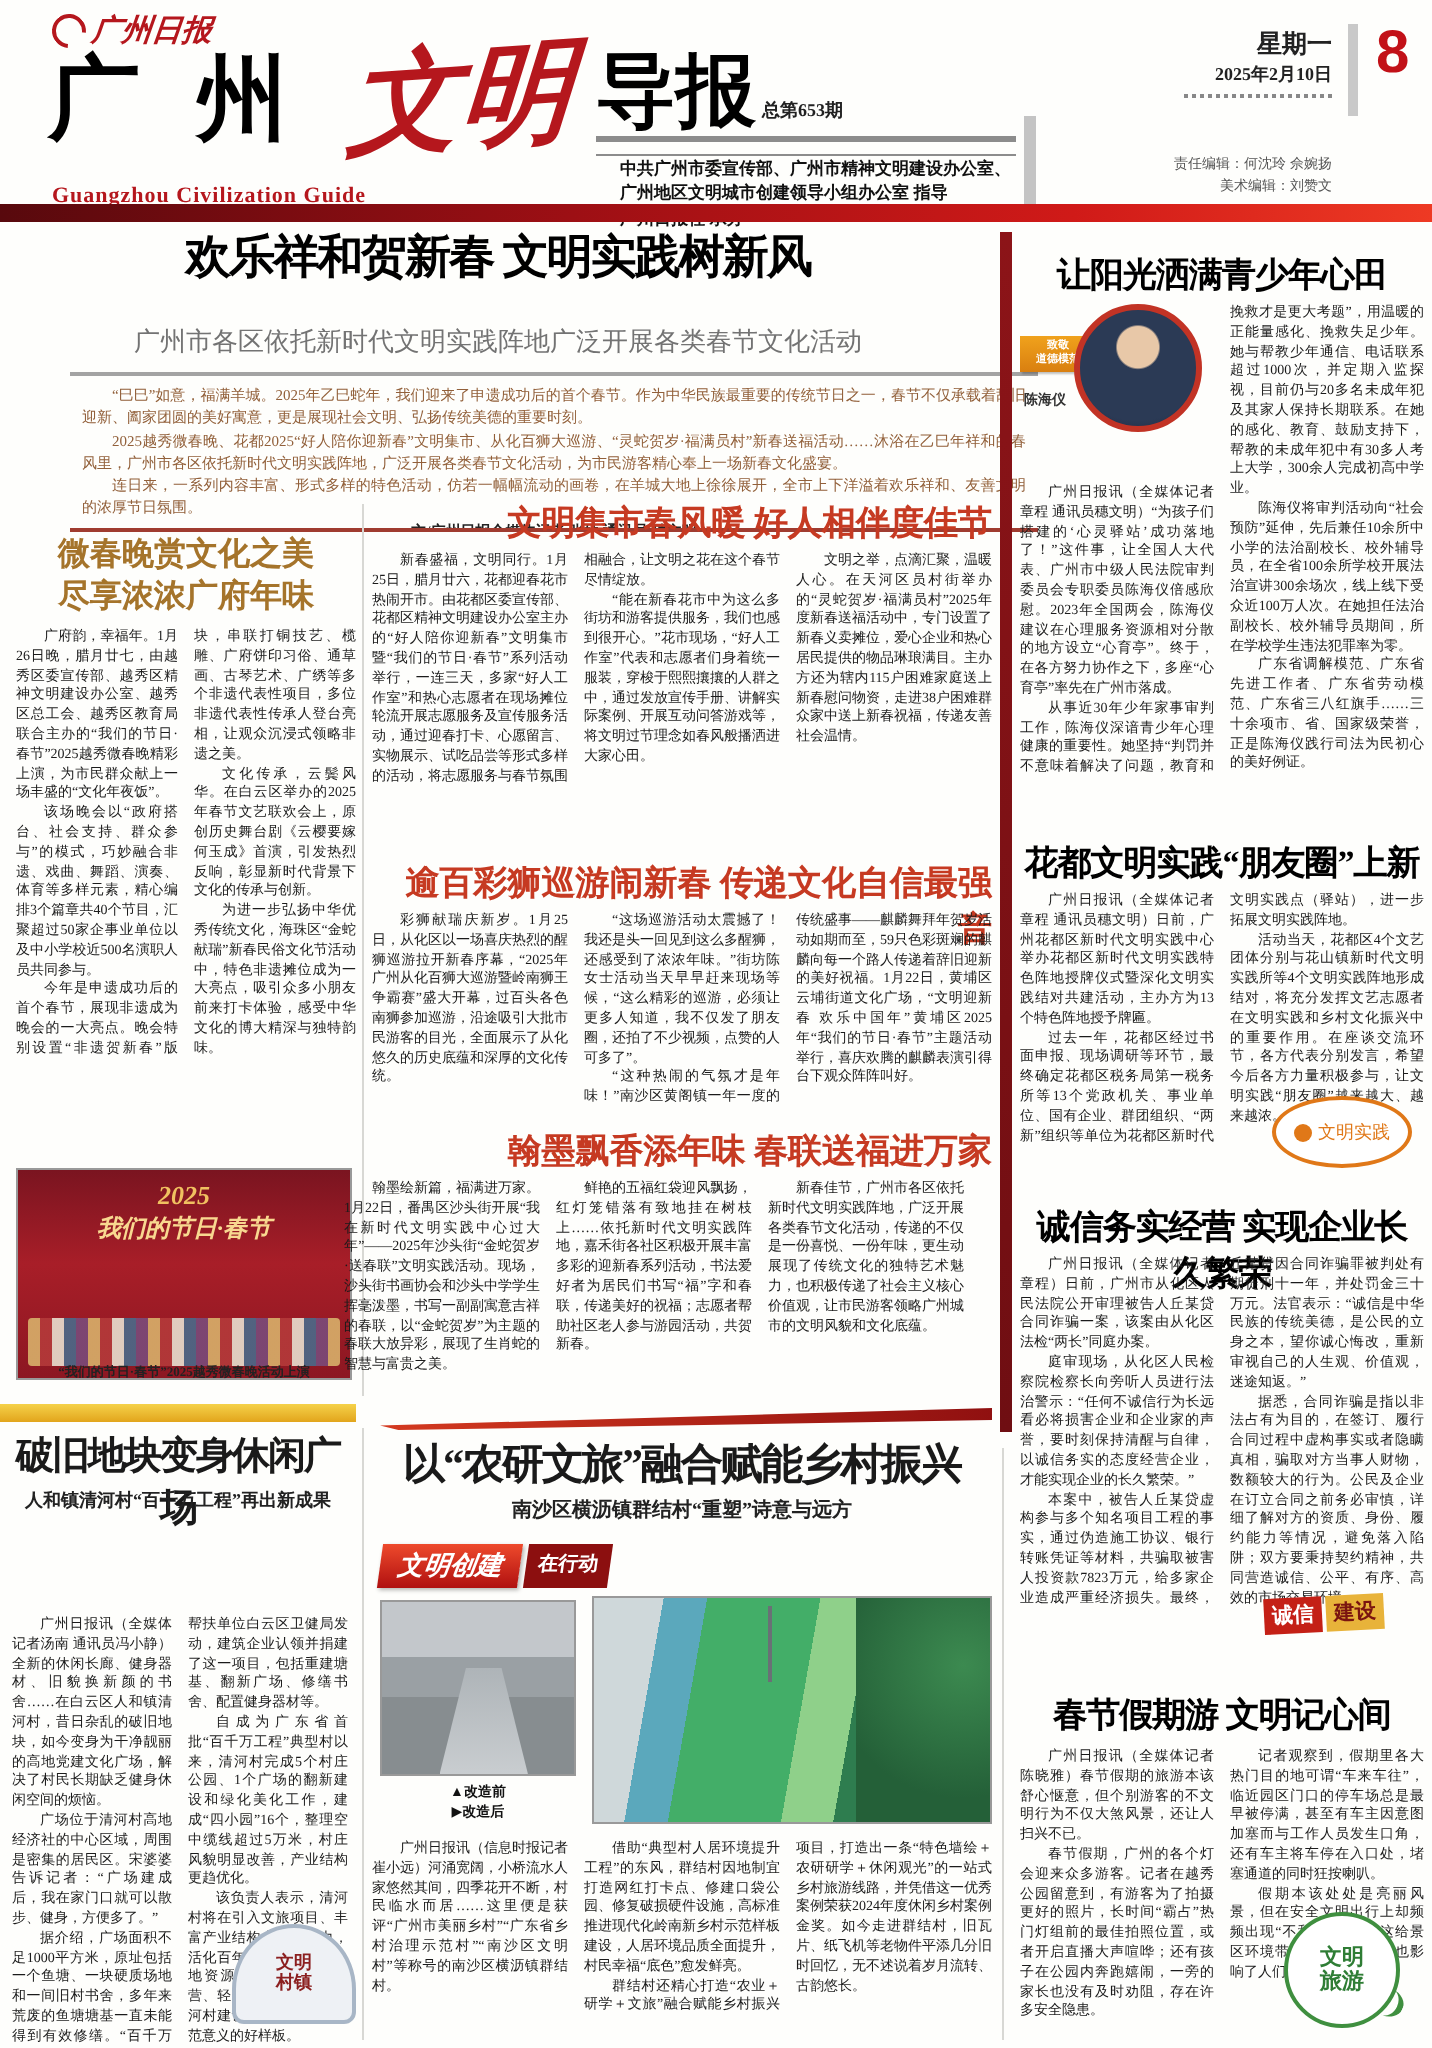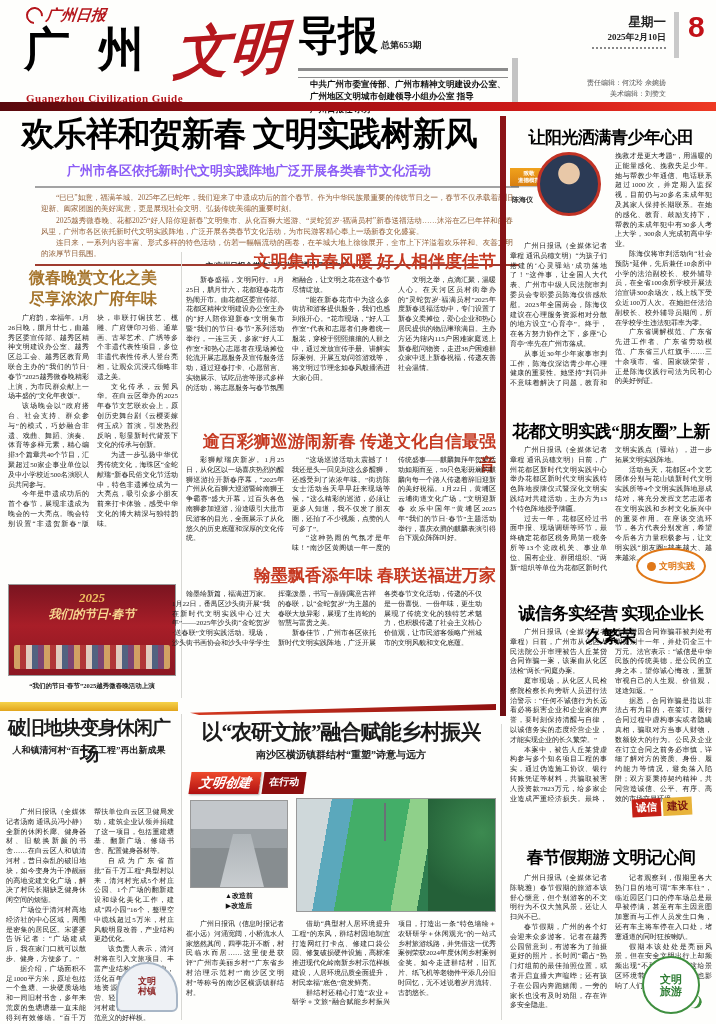--- a/index.html
+++ b/index.html
@@ -9,54 +9,54 @@
   
   .logo-row{left:26px;top:6px;display:flex;align-items:center;gap:3px;color:#b5171d;}
   .logo-swoosh{width:13px;height:13px;border:2.5px solid #b5171d;border-radius:50%;
         border-bottom-color:transparent;transform:rotate(-40deg);display:inline-block;}
   .logo-text{font-style:italic;font-weight:900;font-size:15px;transform:skewX(-6deg);}
   .big-title{left:24px;top:22px;display:flex;align-items:flex-start;}
   .title-cn{font-size:46px;font-weight:900;letter-spacing:28px;line-height:1.2;color:#000;}
   .title-wm{font-size:56px;font-weight:900;font-style:italic;color:#b5171d;line-height:1;
         transform:rotate(-4deg) skewX(-8deg);margin-left:2px;}
   .english{left:26px;top:92px;font-size:11px;font-weight:700;color:#b5171d;letter-spacing:.5px;}
-  .daobao-row{left:298px;top:16px;display:flex;align-items:flex-end;}
+  .daobao-row{left:298px;top:26px;display:flex;align-items:flex-end;}
   .daobao{font-size:40px;font-weight:900;line-height:1;color:#000;}
   .issue{font-size:9px;font-weight:700;margin:0 0 4px 3px;color:#222;}
   .dline{left:298px;top:68px;width:210px;height:6px;border-top:3px solid #8c8c8c;border-bottom:1px solid #8c8c8c;}
   .sponsor{left:310px;top:78px;width:210px;font-size:8.5px;font-weight:700;line-height:1.45;color:#111;
         font-family:"Liberation Sans",sans-serif;}
   .graybar1{left:512px;top:58px;width:6px;height:44px;background:#c4c4c4;}
   .datebox{left:592px;top:14px;width:74px;text-align:right;}
   .weekday{font-size:12.5px;font-weight:900;color:#222;}
   .date{font-size:9px;font-weight:700;color:#222;border-bottom:2px dotted #888;padding-bottom:3px;}
   .graybar2{left:674px;top:12px;width:5px;height:46px;background:#c9c9c9;}
   .pagenum{left:688px;top:10px;font-size:30px;font-weight:900;color:#c21118;font-family:"Liberation Sans",sans-serif;}
   .editors{left:556px;top:78px;width:110px;text-align:right;font-size:7px;color:#555;line-height:1.5;
         font-family:"Liberation Sans",sans-serif;}
   .redbar{left:0;top:102px;width:716px;height:9px;
         background:linear-gradient(to right,#58090d,#9d0f14 40%,#d01a18 75%,#ee3a24);}
   
-  .lead-headline{left:2px;top:116px;width:494px;text-align:center;font-size:33px;font-weight:900;
+  .lead-headline{left:2px;top:116px;width:494px;text-align:center;font-size:23px;font-weight:900;
         letter-spacing:-1px;line-height:1.15;color:#000;}
-  .lead-subhead{left:2px;top:162px;width:494px;text-align:center;font-size:13px;font-weight:700;color:#8b5cf6;}
+  .lead-subhead{left:2px;top:162px;width:494px;text-align:center;font-size:13px;font-weight:400;color:#737373;}
   .introbox{left:8px;top:186px;width:484px;height:80px;box-sizing:border-box;
         border-top:2px solid #a3a3a3;border-bottom:2px solid #a03c30;padding:4px 6px 3px;overflow:hidden;margin-left:27px;}
   .introbox .para{margin:0;text-indent:2em;font-size:7.5px;line-height:1.5;text-align:justify;color:#92603a;}
   .lead-byline{text-align:center;font-size:7.5px;font-weight:700;color:#222;margin-top:1px;}
   
   .art-body{text-align:justify;font-size:7px;line-height:1.4;color:#1b1b1b;overflow:hidden;column-gap:8px;}
   .art-body .para{margin:0;text-indent:2em;}
   .cols2{column-count:2;} .cols3{column-count:3;}
   
   .la-title{left:8px;top:268px;width:170px;text-align:center;font-size:16px;font-weight:900;
         color:#a5742b;line-height:1.3;}
   .la-body{left:8px;top:314px;width:170px;height:264px;}
   .photo{border:1px solid #999;box-sizing:border-box;}
-  .la-photo{left:8px;top:584px;width:168px;height:92px;
+  .la-photo{left:8px;top:584px;width:168px;height:106px;
         background:linear-gradient(#7a1420,#a81e28 45%,#8c1722);}
   .ph-year{text-align:center;color:#f0c060;font-style:italic;font-weight:900;font-size:13px;margin-top:5px;}
   .ph-script{text-align:center;color:#f8d890;font-style:italic;font-weight:700;font-size:12px;}
   .crowd{position:absolute;left:5px;right:5px;bottom:6px;height:24px;border-radius:2px;opacity:.9;
         background:repeating-linear-gradient(90deg,#d8b06a 0 6px,#b43a3a 6px 12px,#e8e0d0 12px 18px,#4a6a8a 18px 24px,#7a4a7a 24px 30px);}
   .la-caption{left:8px;top:682px;width:168px;text-align:center;font-size:6.5px;font-weight:700;color:#222;}
   .goldbar{left:0;top:702px;width:178px;height:9px;background:linear-gradient(#f5d24a,#e2a51c);}
   
   .bl-title{left:0;top:715px;width:178px;text-align:center;font-size:19px;font-weight:900;letter-spacing:-1px;}
   .bl-sub{left:0;top:744px;width:178px;text-align:center;font-size:9px;font-weight:700;color:#222;}
@@ -103,21 +103,21 @@
         font-family:"Liberation Sans",sans-serif;box-shadow:1px 1px 1px rgba(0,0,0,.25);}
   .ribbon b{display:block;font-size:5.5px;font-weight:700;}
   .r-photo-label{position:absolute;left:2px;top:44px;font-size:7px;font-weight:700;color:#333;}
   .portrait{position:absolute;right:6px;top:0;width:64px;height:64px;border-radius:50%;
         border:3px solid #c23325;box-sizing:border-box;
         background:radial-gradient(circle at 50% 32%,#e8c8a8 0 21%,#2b3a55 23% 75%,#1c2840 100%);}
   .r2-title{top:420px;} .r2-body{left:510px;top:446px;width:202px;height:152px;}
   .stamp-oval{left:636px;top:548px;width:66px;height:32px;border:2px solid #e07818;border-radius:50%;
         background:#fff;display:flex;align-items:center;justify-content:center;gap:3px;z-index:3;}
   .stamp-oval .dot{width:9px;height:9px;border-radius:50%;background:#e07818;}
-  .stamp-oval span{font-size:9px;font-weight:700;color:#e07818;}
+  .stamp-oval span{font-size:9px;font-weight:400;color:#e07818;}
   .r3-title{top:602px;} .r3-body{left:510px;top:628px;width:202px;height:212px;}
   .stamp-chengxin{left:632px;top:798px;display:flex;transform:rotate(-3deg);z-index:3;}
   .cx1{background:#c42016;color:#fff;font-size:10.5px;font-weight:900;padding:2px 4px;}
   .cx2{background:#e8b33a;color:#7a1410;font-size:10.5px;font-weight:900;padding:2px 4px;margin-left:2px;}
   .r4-title{top:846px;} .r4-body{left:510px;top:874px;width:202px;height:146px;}
   .stamp-circle{left:642px;top:956px;width:54px;height:54px;border:2px solid #3f8f3f;border-radius:50%;
         background:#fff;display:flex;flex-direction:column;align-items:center;justify-content:center;
         line-height:1.1;z-index:3;}
   .stamp-circle span{font-size:11px;font-weight:900;color:#2f7d35;}
   .leaf{position:absolute;right:-4px;bottom:4px;width:14px;height:14px;border-right:3px solid #3f8f3f;
@@ -216,20 +216,21 @@
     </div>
   <div class="abs c-title c2-title">逾百彩狮巡游闹新春 传递文化自信最强音</div>
   <div class="abs c2-body art-body cols3">
       <p class="para">彩狮献瑞庆新岁。1月25日，从化区以一场喜庆热烈的醒狮巡游拉开新春序幕，“2025年广州从化百狮大巡游暨岭南狮王争霸赛”盛大开幕，过百头各色南狮参加巡游，沿途吸引大批市民游客的目光，全面展示了从化悠久的历史底蕴和深厚的文化传统。</p>
       <p class="para">“这场巡游活动太震撼了！我还是头一回见到这么多醒狮，还感受到了浓浓年味。”街坊陈女士活动当天早早赶来现场等候，“这么精彩的巡游，必须让更多人知道，我不仅发了朋友圈，还拍了不少视频，点赞的人可多了”。</p>
       <p class="para">“这种热闹的气氛才是年味！”南沙区黄阁镇一年一度的传统盛事——麒麟舞拜年贺岁活动如期而至，59只色彩斑斓的麒麟向每一个路人传递着辞旧迎新的美好祝福。1月22日，黄埔区云埔街道文化广场，“文明迎新春 欢乐中国年”黄埔区2025年“我们的节日·春节”主题活动举行，喜庆欢腾的麒麟表演引得台下观众阵阵叫好。</p>
     </div>
   <div class="abs c-title c3-title">翰墨飘香添年味 春联送福进万家</div>
   <div class="abs c3-body art-body cols3">
       <p class="para">翰墨绘新篇，福满进万家。1月22日，番禺区沙头街开展“我在新时代文明实践中心过大年”——2025年沙头街“金蛇贺岁·送春联”文明实践活动。现场，沙头街书画协会和沙头中学学生挥毫泼墨，书写一副副寓意吉祥的春联，以“金蛇贺岁”为主题的春联大放异彩，展现了生肖蛇的智慧与富贵之美。</p>
+      <p class="para">鲜艳的五福红袋迎风飘扬，红灯笼错落有致地挂在树枝上……依托新时代文明实践阵地，嘉禾街各社区积极开展丰富多彩的迎新春系列活动，书法爱好者为居民们书写“福”字和春联，传递美好的祝福；志愿者帮助社区老人参与游园活动，共贺新春。</p>
       <p class="para">新春佳节，广州市各区依托新时代文明实践阵地，广泛开展各类春节文化活动，传递的不仅是一份喜悦、一份年味，更生动展现了传统文化的独特艺术魅力，也积极传递了社会主义核心价值观，让市民游客领略广州城市的文明风貌和文化底蕴。</p>
     </div>
   <div class="abs redwedge"></div>
 
   <div class="abs bc-title">以“农研文旅”融合赋能乡村振兴</div>
   <div class="abs bc-sub">南沙区横沥镇群结村“重塑”诗意与远方</div>
   <div class="abs bc-banner">
     <span class="banner-main">文明创建</span>
     <span class="banner-sub">在行动</span>
   </div>

